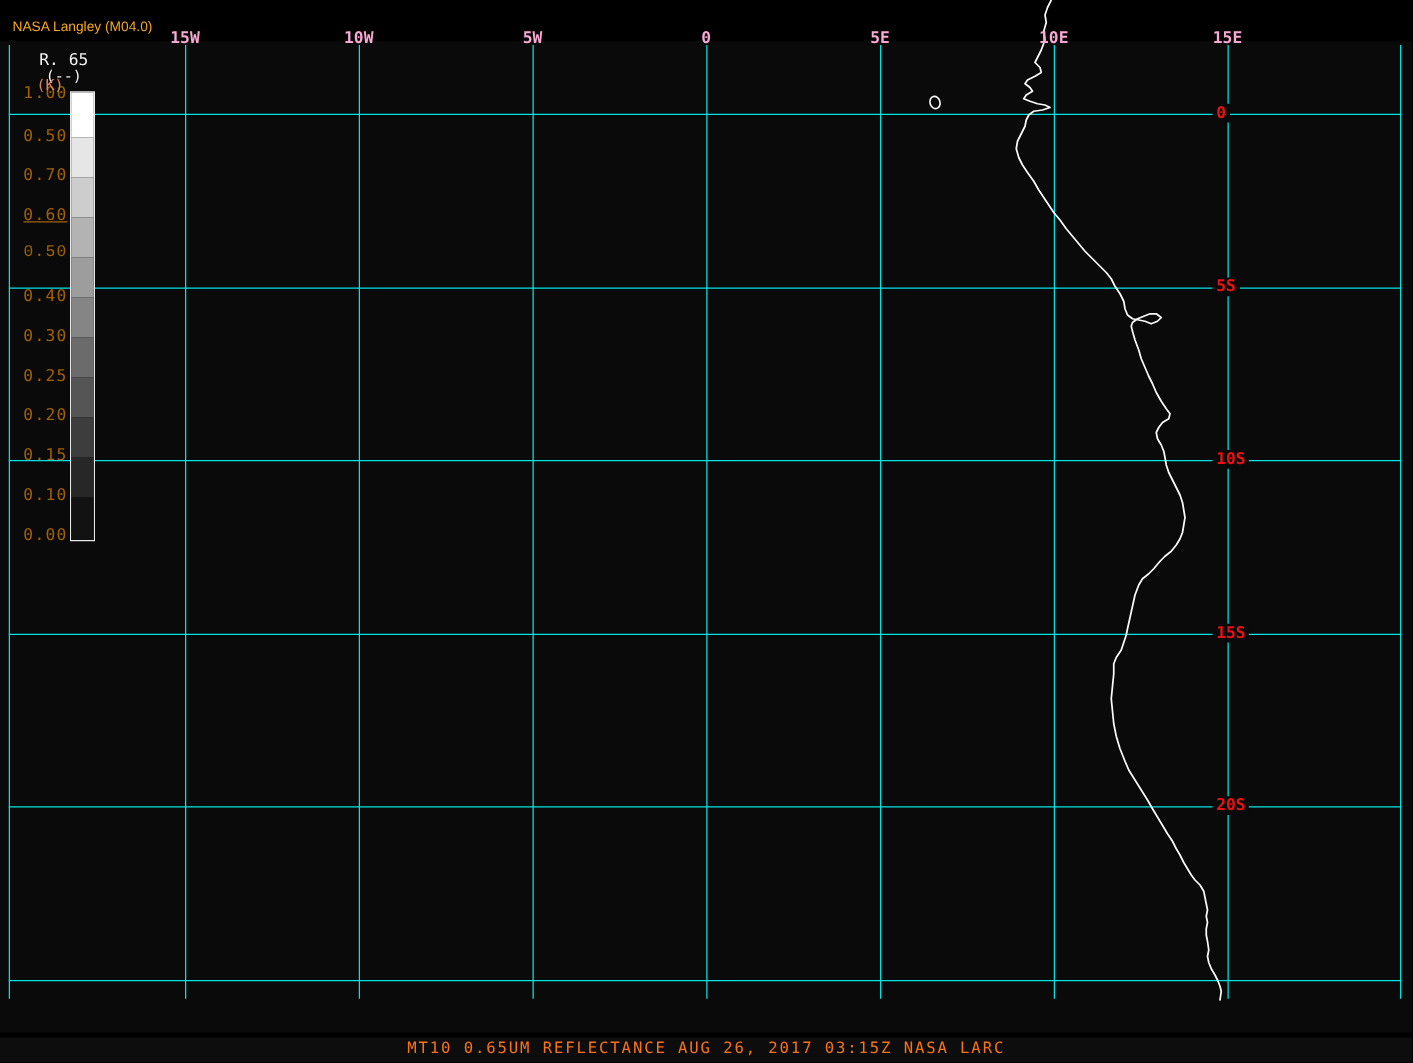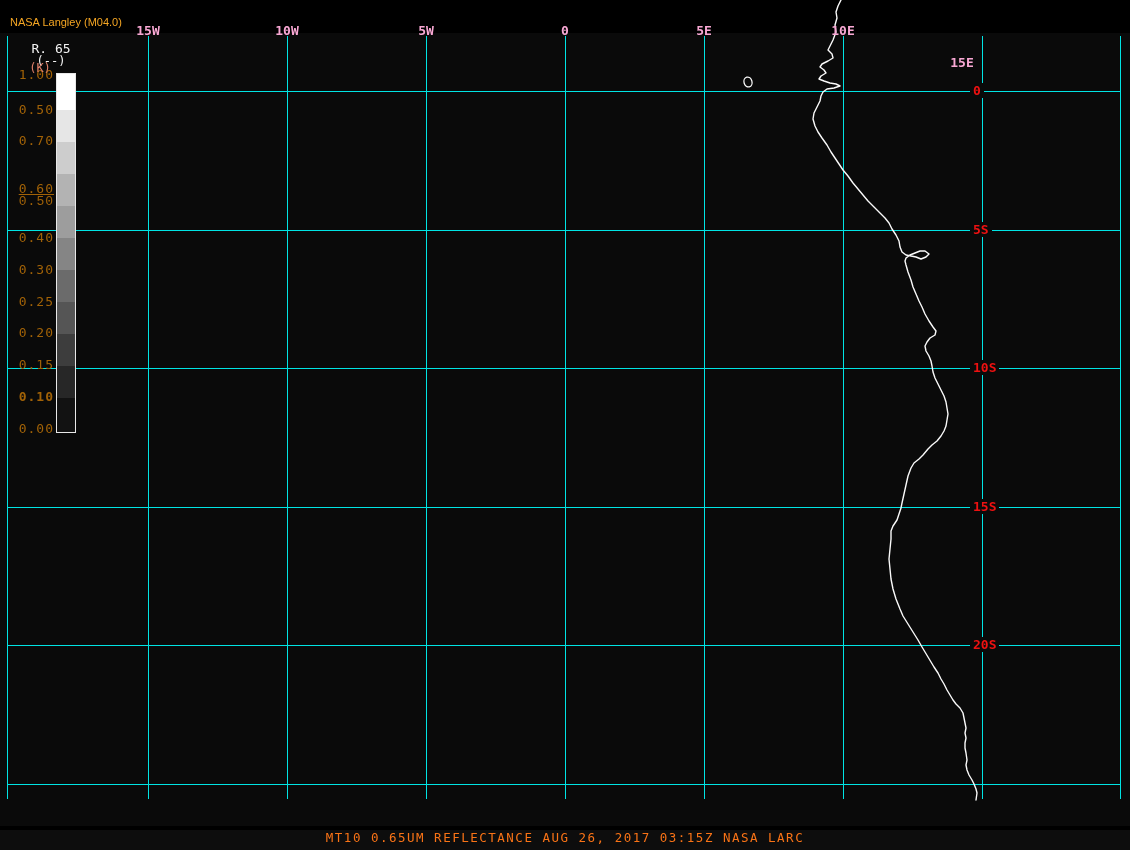--- a/index.html
+++ b/index.html
@@ -64,21 +64,21 @@
     <ellipse id="island" fill="none" stroke="#FAFAFA" stroke-width="1.3" cx="748" cy="82" rx="4" ry="5" transform="rotate(-15 748 82)"></ellipse>
   </svg>
 
   <div id="lon-labels">
       <div class="lon-label" style="left: 126px;">15W</div>
       <div class="lon-label" style="left: 265px;">10W</div>
       <div class="lon-label" style="left: 404px;">5W</div>
       <div class="lon-label" style="left: 543px;">0</div>
       <div class="lon-label" style="left: 682px;">5E</div>
       <div class="lon-label" style="left: 821px;">10E</div>
-      <div class="lon-label" style="left: 940px; margin-top: 32px;">15E</div>
+      <div class="lon-label" style="left: 960px;">15E</div>
     </div>
   <div id="lat-labels">
       <div class="lat-label" style="left: 970px; top: 83px;">0</div>
       <div class="lat-label" style="left: 970px; top: 222px;">5S</div>
       <div class="lat-label" style="left: 970px; top: 360px;">10S</div>
       <div class="lat-label" style="left: 970px; top: 499px;">15S</div>
       <div class="lat-label" style="left: 970px; top: 637px;">20S</div>
     </div>
 
   <div class="credit">NASA Langley (M04.0)</div>
@@ -96,26 +96,26 @@
       <div class="cb-band" style="top: 196px; height: 32px; background: rgb(107, 107, 107);"></div>
       <div class="cb-band" style="top: 228px; height: 32px; background: rgb(85, 85, 85);"></div>
       <div class="cb-band" style="top: 260px; height: 32px; background: rgb(61, 61, 61);"></div>
       <div class="cb-band" style="top: 292px; height: 32px; background: rgb(39, 39, 39);"></div>
       <div class="cb-band" style="top: 324px; height: 34px; background: rgb(18, 18, 18);"></div>
     </div>
   <div id="cb-labels">
       <div class="cb-label" style="top: 67px;">1.00</div>
       <div class="cb-label" style="top: 102px;">0.50</div>
       <div class="cb-label" style="top: 133px;">0.70</div>
-      <div class="cb-label" style="top: 181px; text-decoration: underline;">0.60</div>
+      <div class="cb-label" style="top: 165px; text-decoration: underline;">0.60</div>
       <div class="cb-label" style="top: 194px; font-family: Liberation Mono, monospace;">0.50</div>
       <div class="cb-label" style="top: 230px;">0.40</div>
       <div class="cb-label" style="top: 262px;">0.30</div>
       <div class="cb-label" style="top: 294px;">0.25</div>
       <div class="cb-label" style="top: 325px;">0.20</div>
       <div class="cb-label" style="top: 357px;">0.15</div>
-      <div class="cb-label" style="top: 389px; font-weight: bold;">0.10</div>
+      <div class="cb-label" style="top: 389px;">0.10</div>
       <div class="cb-label" style="top: 421px;">0.00</div>
     </div>
 
   <div class="footer-bar">MT10  0.65UM REFLECTANCE   AUG 26, 2017 03:15Z   NASA LARC</div>
 
 </div>
 
 </body></html>

